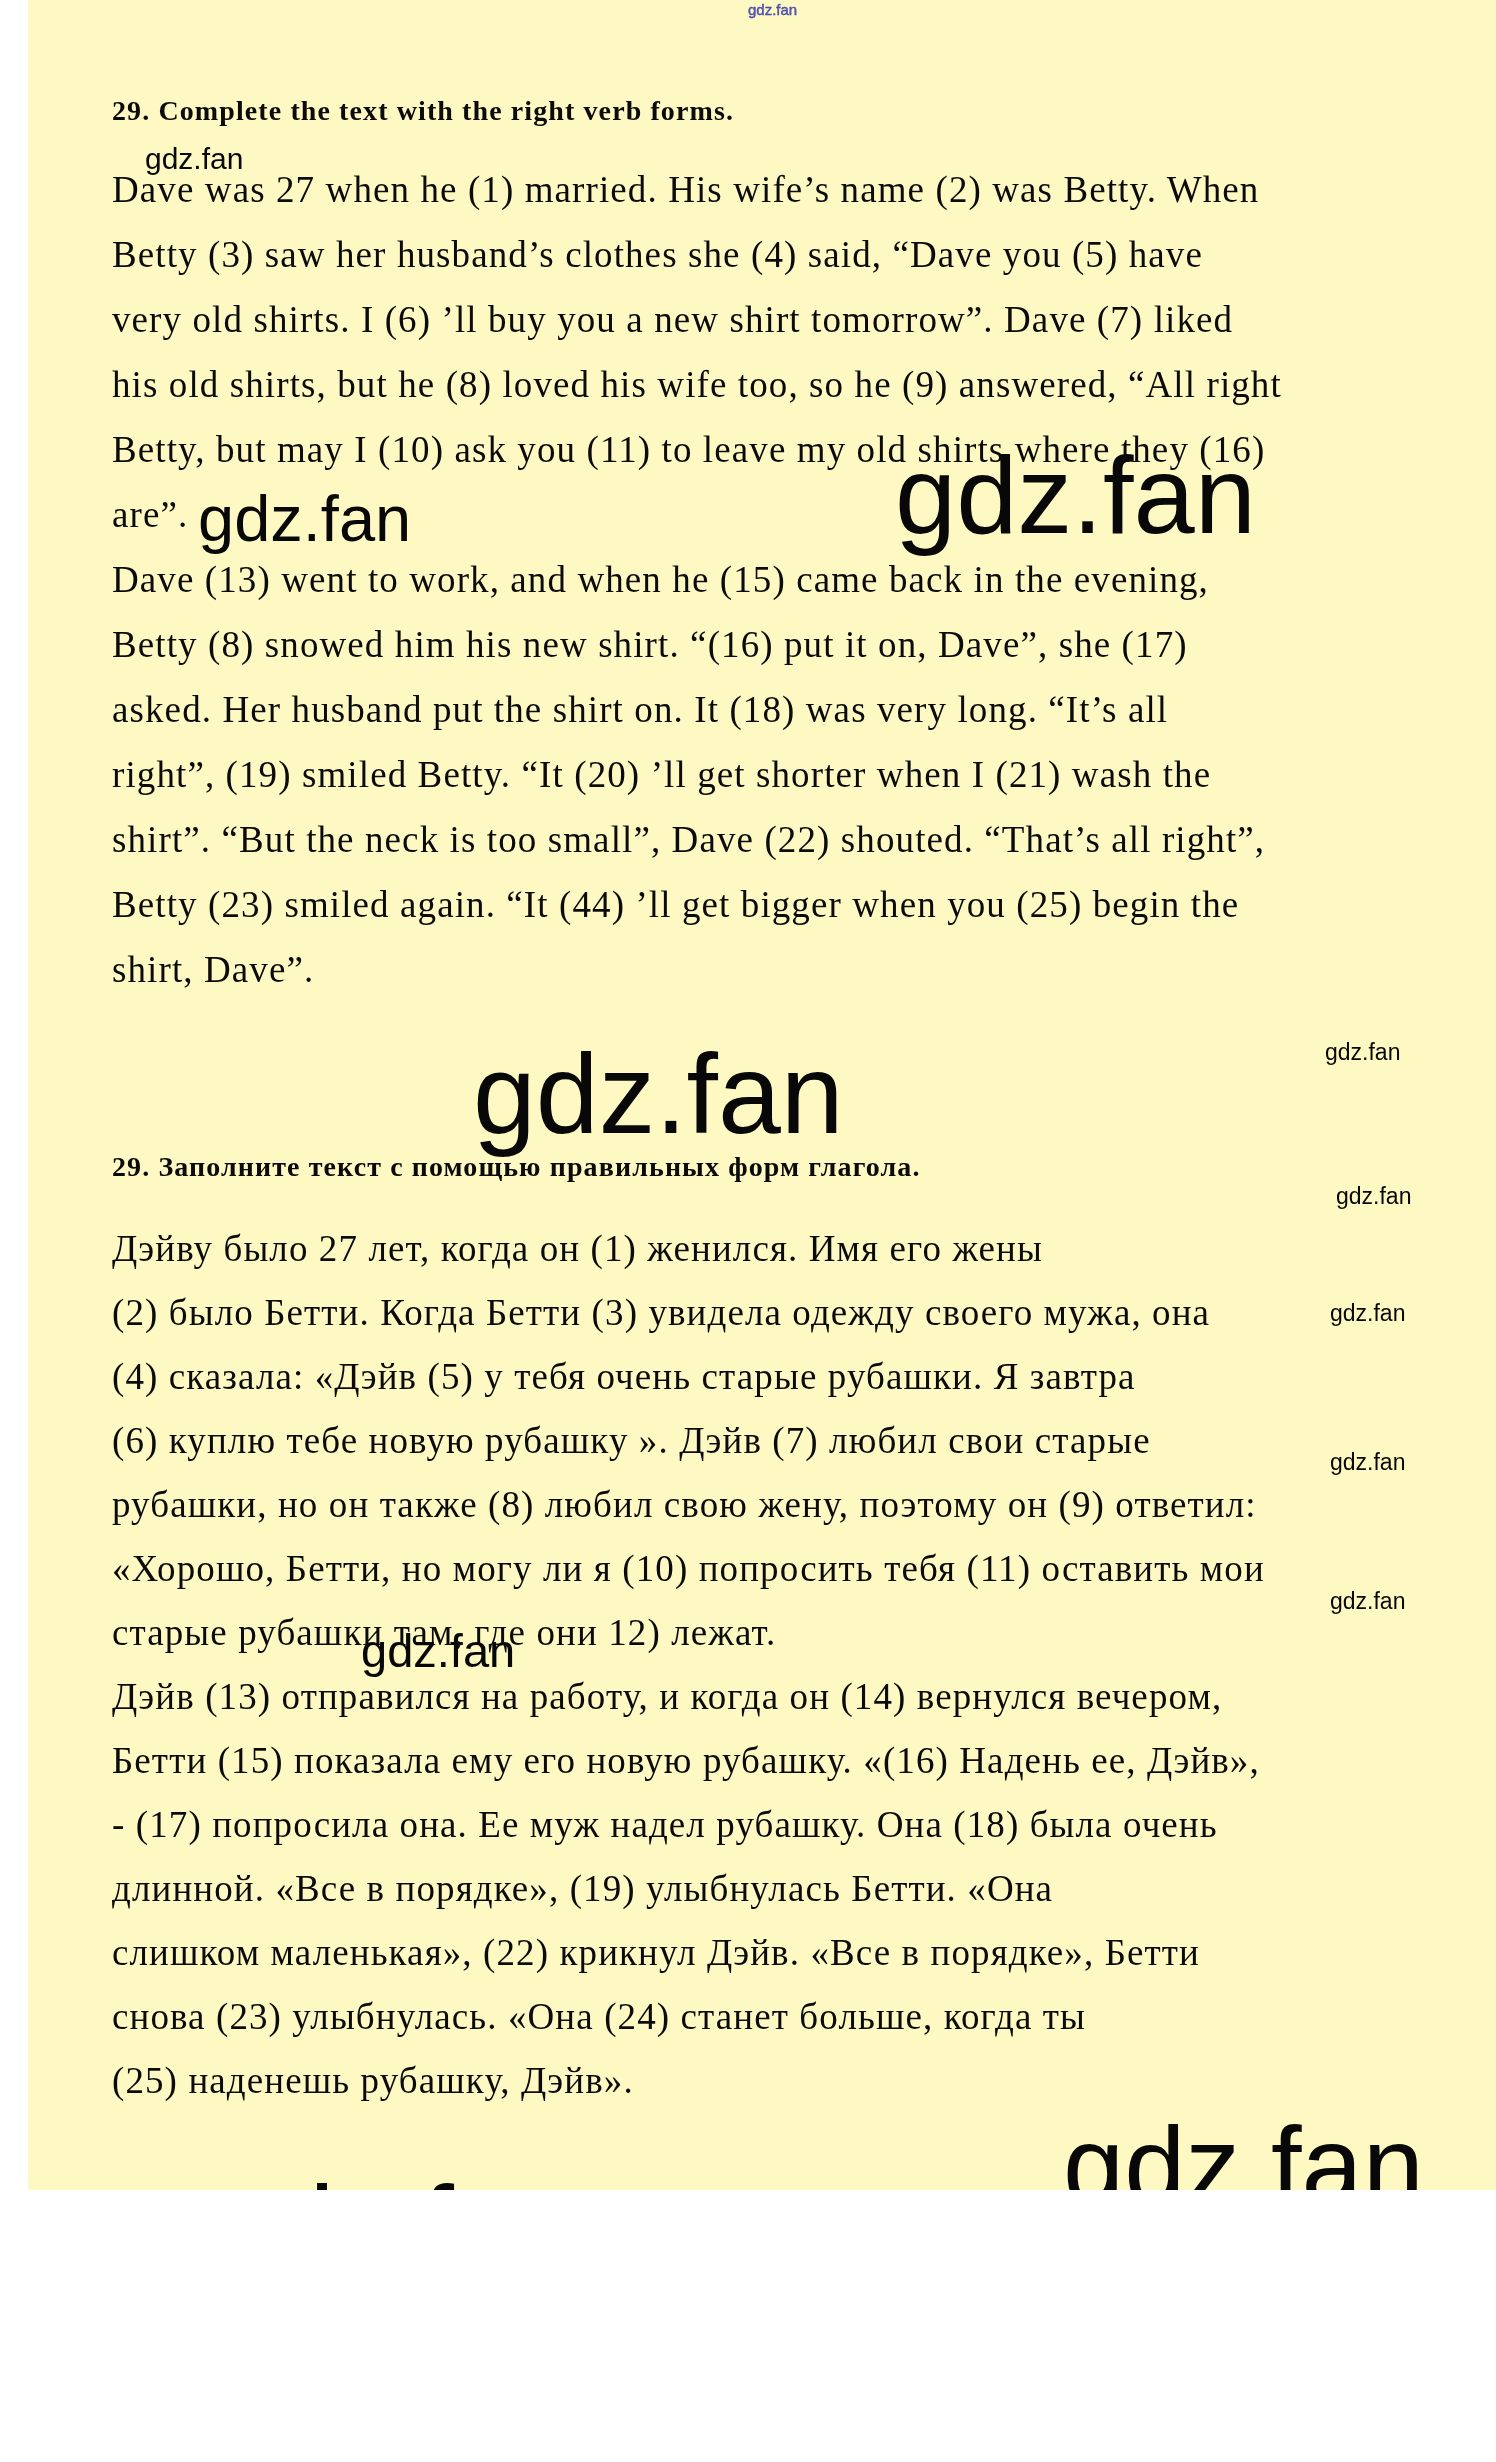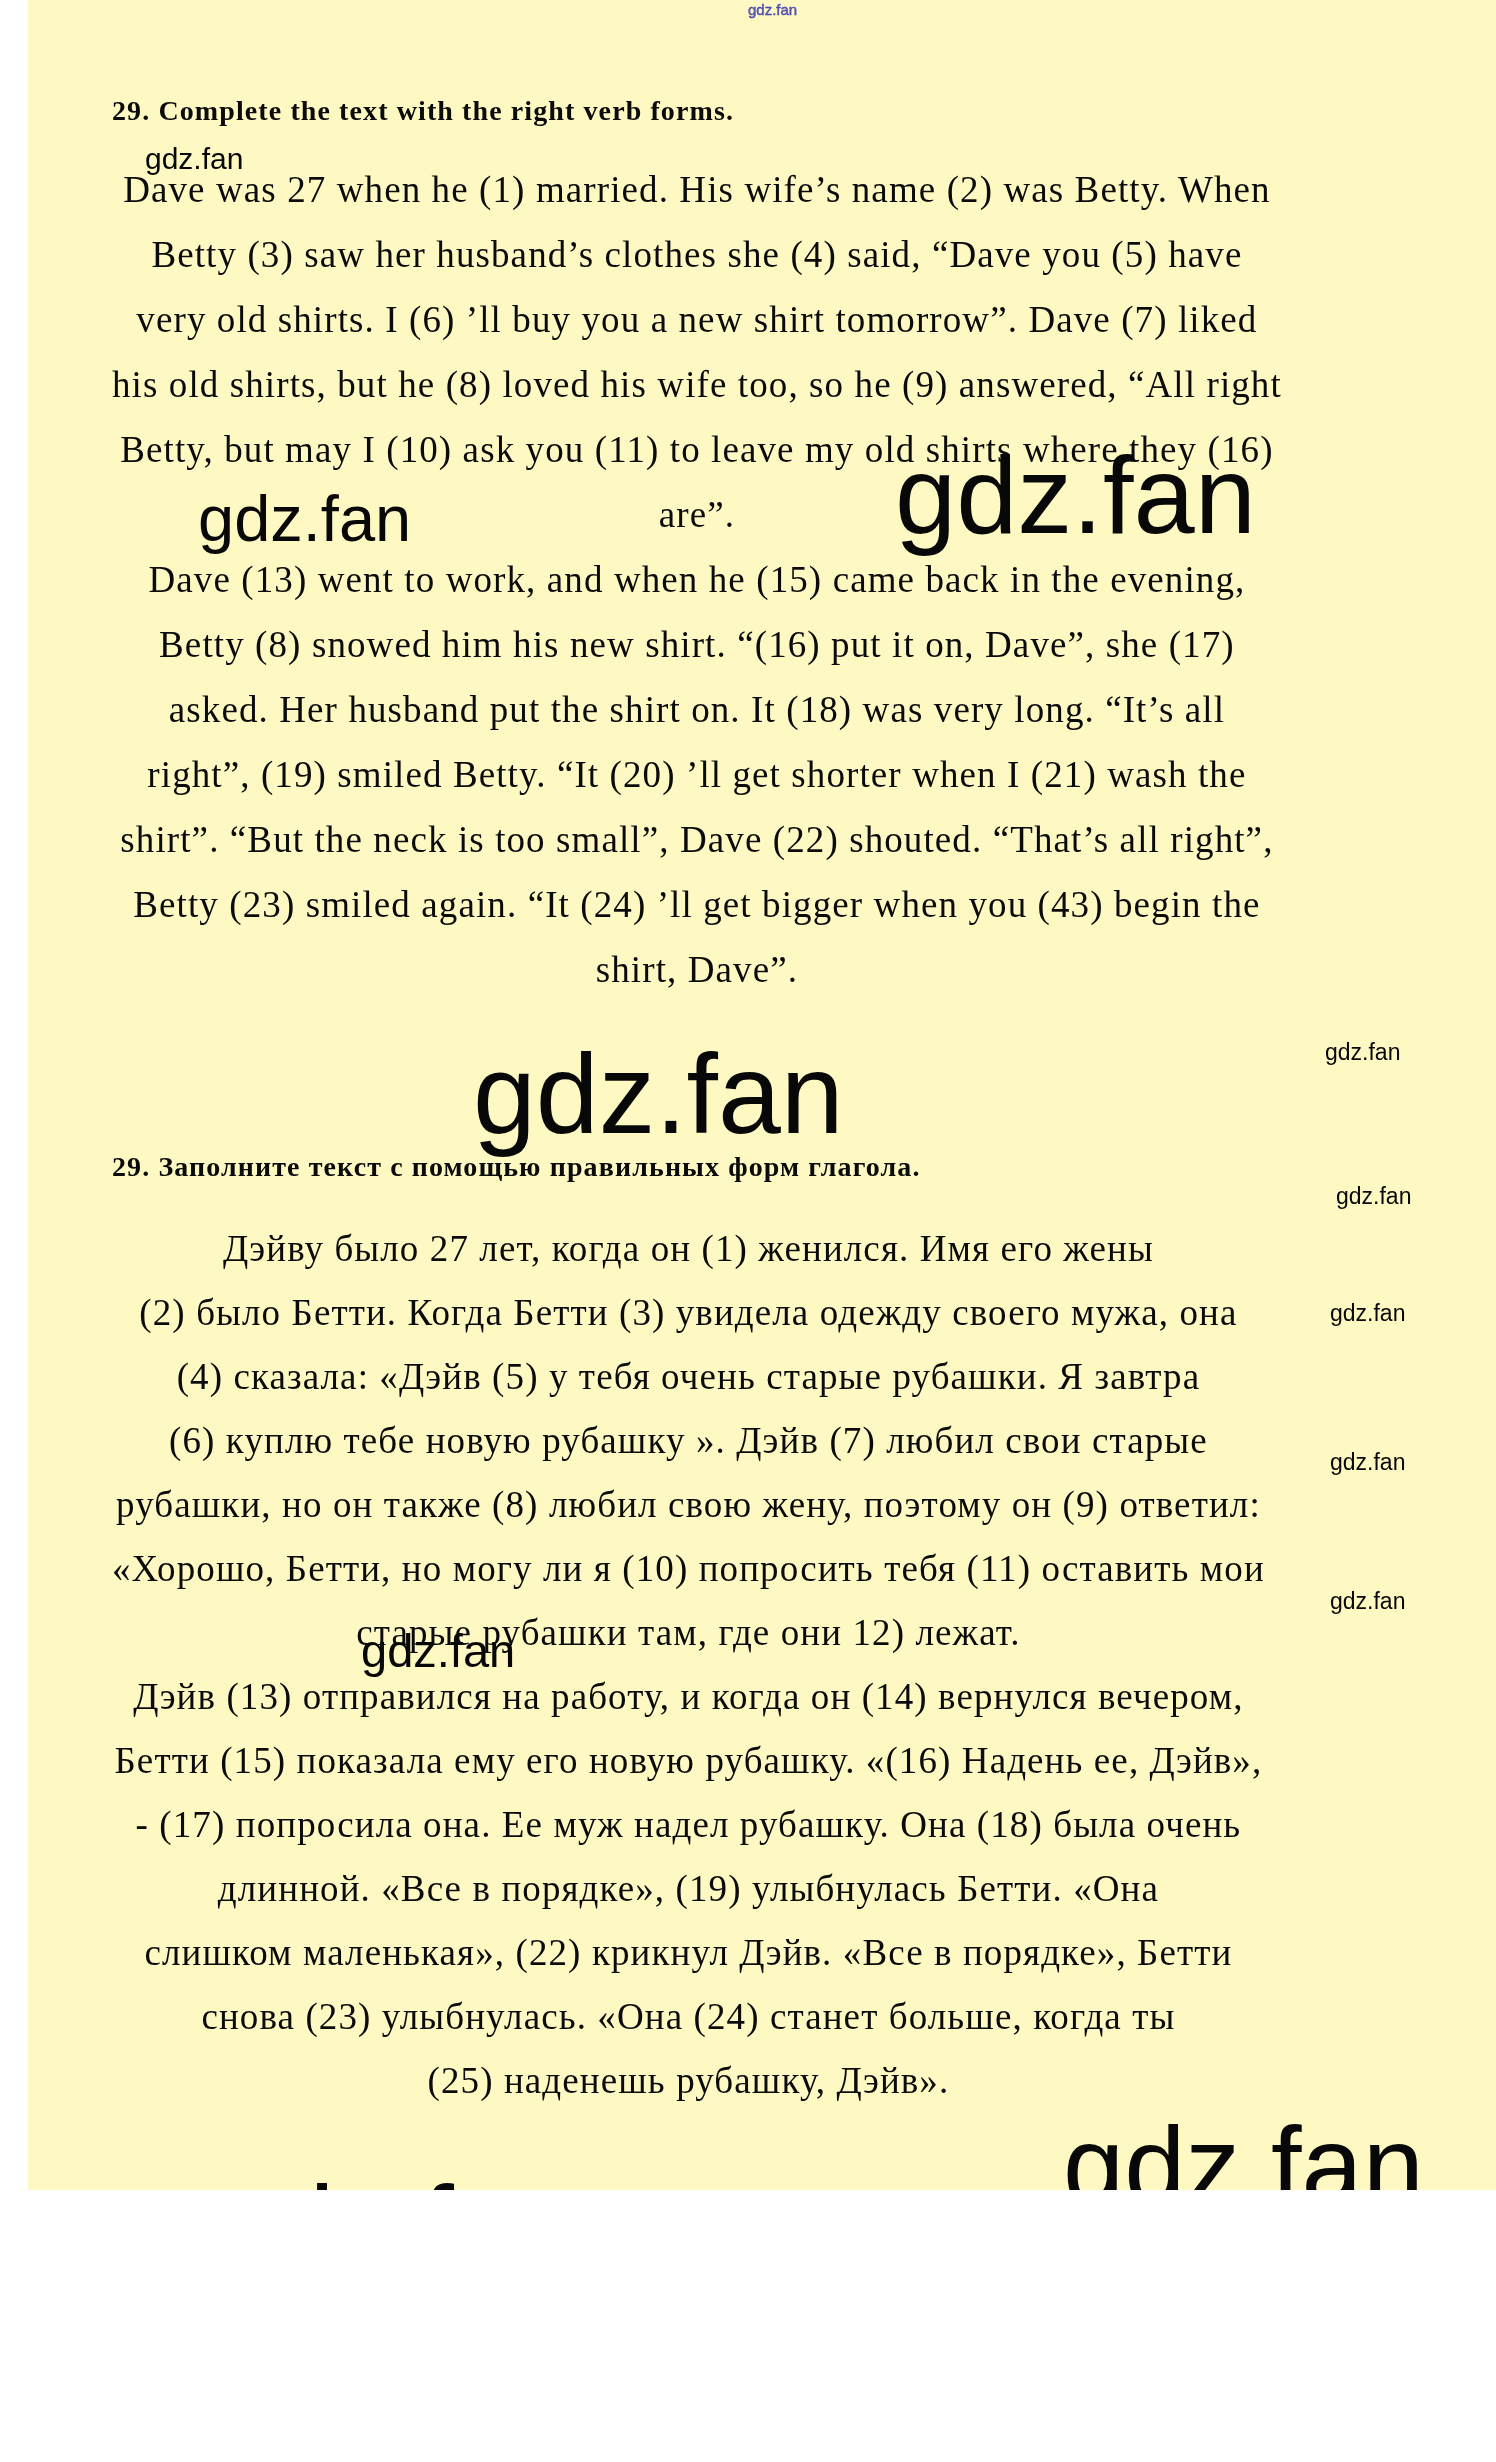--- a/index.html
+++ b/index.html
@@ -6,21 +6,21 @@
   #page {
     position: relative;
     width: 1496px;
     height: 2190px;
     background: #fef9c3;
     overflow: hidden;
     color: #0b0b0b;
     font-family: "Liberation Serif", serif;
     margin-left: 28px;
   }
-  .body-line { white-space: nowrap; text-align: center; }
+  .body-line { white-space: nowrap; }
   #eng-lines {
     position: absolute; left: 84px; top: 157px;
     font-size: 37px; line-height: 65px; letter-spacing: 1.1px;
   }
   #rus-lines {
     position: absolute; left: 84px; top: 1217px;
     font-size: 37px; line-height: 64px; letter-spacing: 1.1px;
   }
   .sec-title {
     position: absolute; left: 84px;
@@ -79,21 +79,21 @@
     <div class="body-line">Betty (3) saw her husband’s clothes she (4) said, “Dave you (5) have</div>
     <div class="body-line">very old shirts. I (6) ’ll buy you a new shirt tomorrow”. Dave (7) liked</div>
     <div class="body-line">his old shirts, but he (8) loved his wife too, so he (9) answered, “All right</div>
     <div class="body-line">Betty, but may I (10) ask you (11) to leave my old shirts where they (16)</div>
     <div class="body-line">are”.</div>
     <div class="body-line">Dave (13) went to work, and when he (15) came back in the evening,</div>
     <div class="body-line">Betty (8) snowed him his new shirt. “(16) put it on, Dave”, she (17)</div>
     <div class="body-line">asked. Her husband put the shirt on. It (18) was very long. “It’s all</div>
     <div class="body-line">right”, (19) smiled Betty. “It (20) ’ll get shorter when I (21) wash the</div>
     <div class="body-line">shirt”. “But the neck is too small”, Dave (22) shouted. “That’s all right”,</div>
-    <div class="body-line">Betty (23) smiled again. “It (24) ’ll get bigger when you (43) begin the</div>
+    <div class="body-line">Betty (23) smiled again. “It (44) ’ll get bigger when you (25) begin the</div>
     <div class="body-line">shirt, Dave”.</div>
   </div>
 
   <div class="wm" id="wm-are-medium">gdz.fan</div>
   <div class="wm" id="wm-are-big">gdz.fan</div>
 
   <div class="wm wm-sm" id="wm-right-1">gdz.fan</div>
   <div class="wm" id="wm-pre-rus-big">gdz.fan</div>
 
   <div class="sec-title" id="rus-title">29. Заполните текст с помощью правильных форм глагола.</div>

